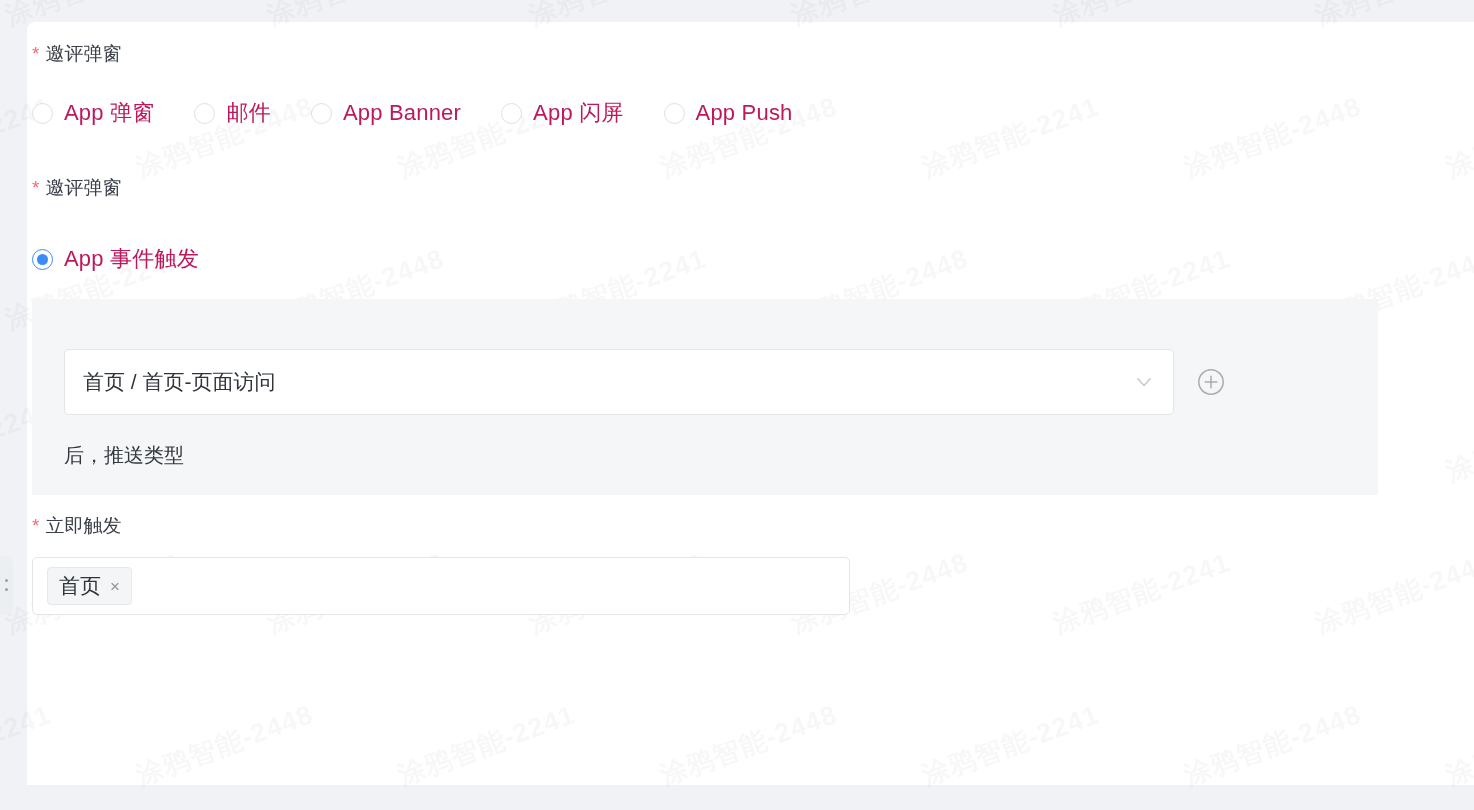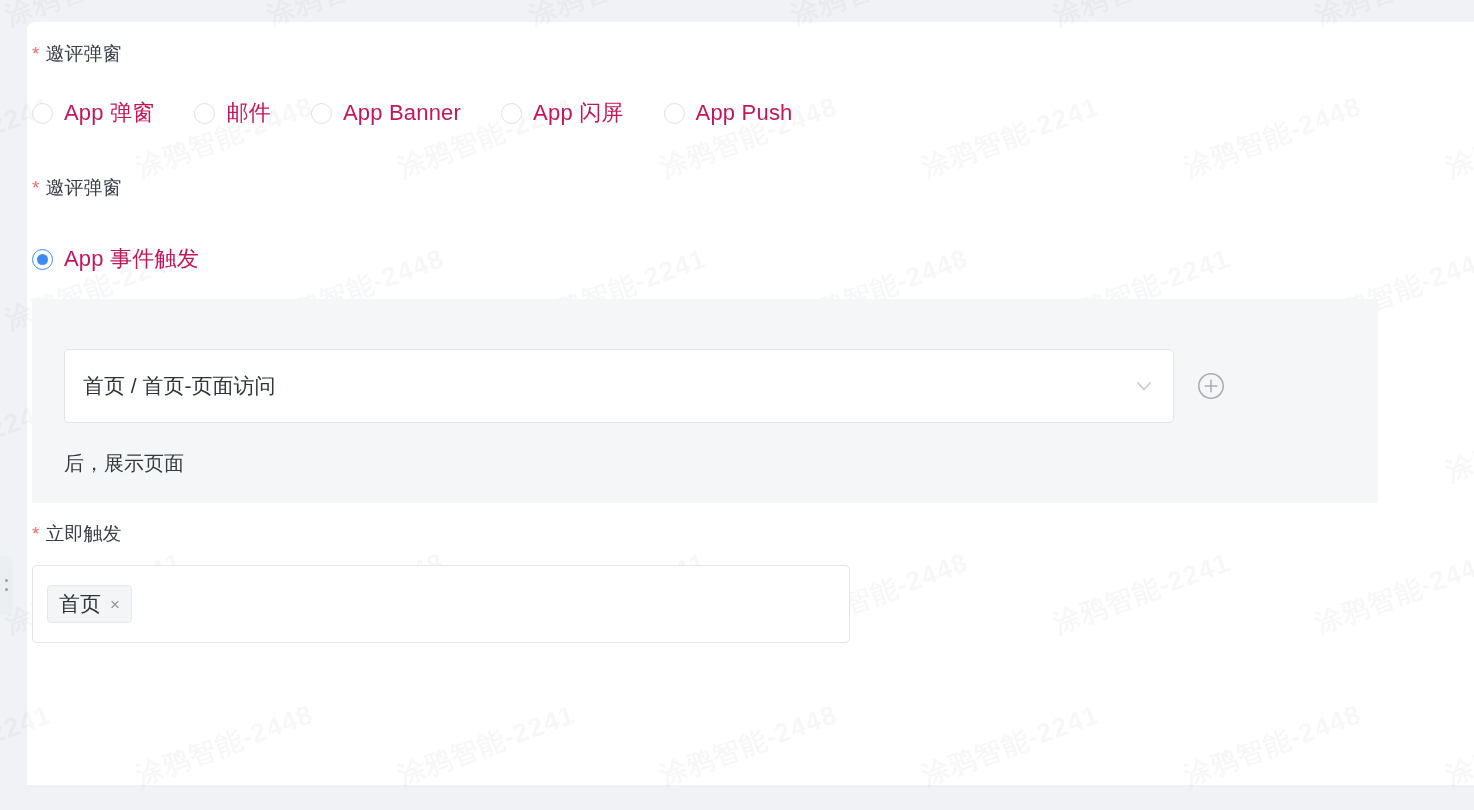--- a/index.html
+++ b/index.html
@@ -155,21 +155,21 @@
   }
   .panel-select-row {
     display: flex;
     align-items: center;
     gap: 23px;
     margin-top: 22px;
     margin-bottom: 26px;
   }
   .select-box {
     width: 1110px;
-    height: 74px;
+    height: 66px;
     background: #ffffff;
     border: 1px solid #e3e5e8;
     border-radius: 5px;
     box-sizing: border-box;
     display: flex;
     align-items: center;
     padding: 0 18px;
     justify-content: space-between;
     cursor: pointer;
   }
@@ -186,21 +186,21 @@
     height: 28px;
     flex: none;
     cursor: pointer;
     opacity: 0.55;
   }
 
   
   #tag-input {
     margin-top: 18px;
     width: 818px;
-    height: 78px;
+    height: 58px;
     border: 1px solid #e3e5e8;
     border-radius: 5px;
     box-sizing: border-box;
     background: #fff;
     display: flex;
     align-items: center;
     padding: 0 14px;
   }
   .tag {
     display: inline-flex;
@@ -332,21 +332,21 @@
         <svg class="chev" width="22" height="22" viewBox="0 0 22 22">
           <path d="M5 8 L11 14.5 L17 8" fill="none" stroke="#8d9299" stroke-width="1.8" stroke-linecap="round" stroke-linejoin="round"></path>
         </svg>
       </div>
       <svg class="plus-btn" viewBox="0 0 28 28">
         <circle cx="14" cy="14" r="12.2" fill="none" stroke="#6b7078" stroke-width="1.5"></circle>
         <path d="M14 8.2 V19.8 M8.2 14 H19.8" stroke="#6b7078" stroke-width="1.5" stroke-linecap="round"></path>
       </svg>
     </div>
 
-    <div class="panel-text">后，展示页面</div>
+    <div class="panel-text">后，推送类型</div>
   </div>
 
   <div class="field-label mt-label-3">
     <span class="req-star">*</span>
     <span>立即触发</span>
   </div>
 
   <div id="tag-input">
       <span class="tag">
         <span class="tag-text">首页</span>

